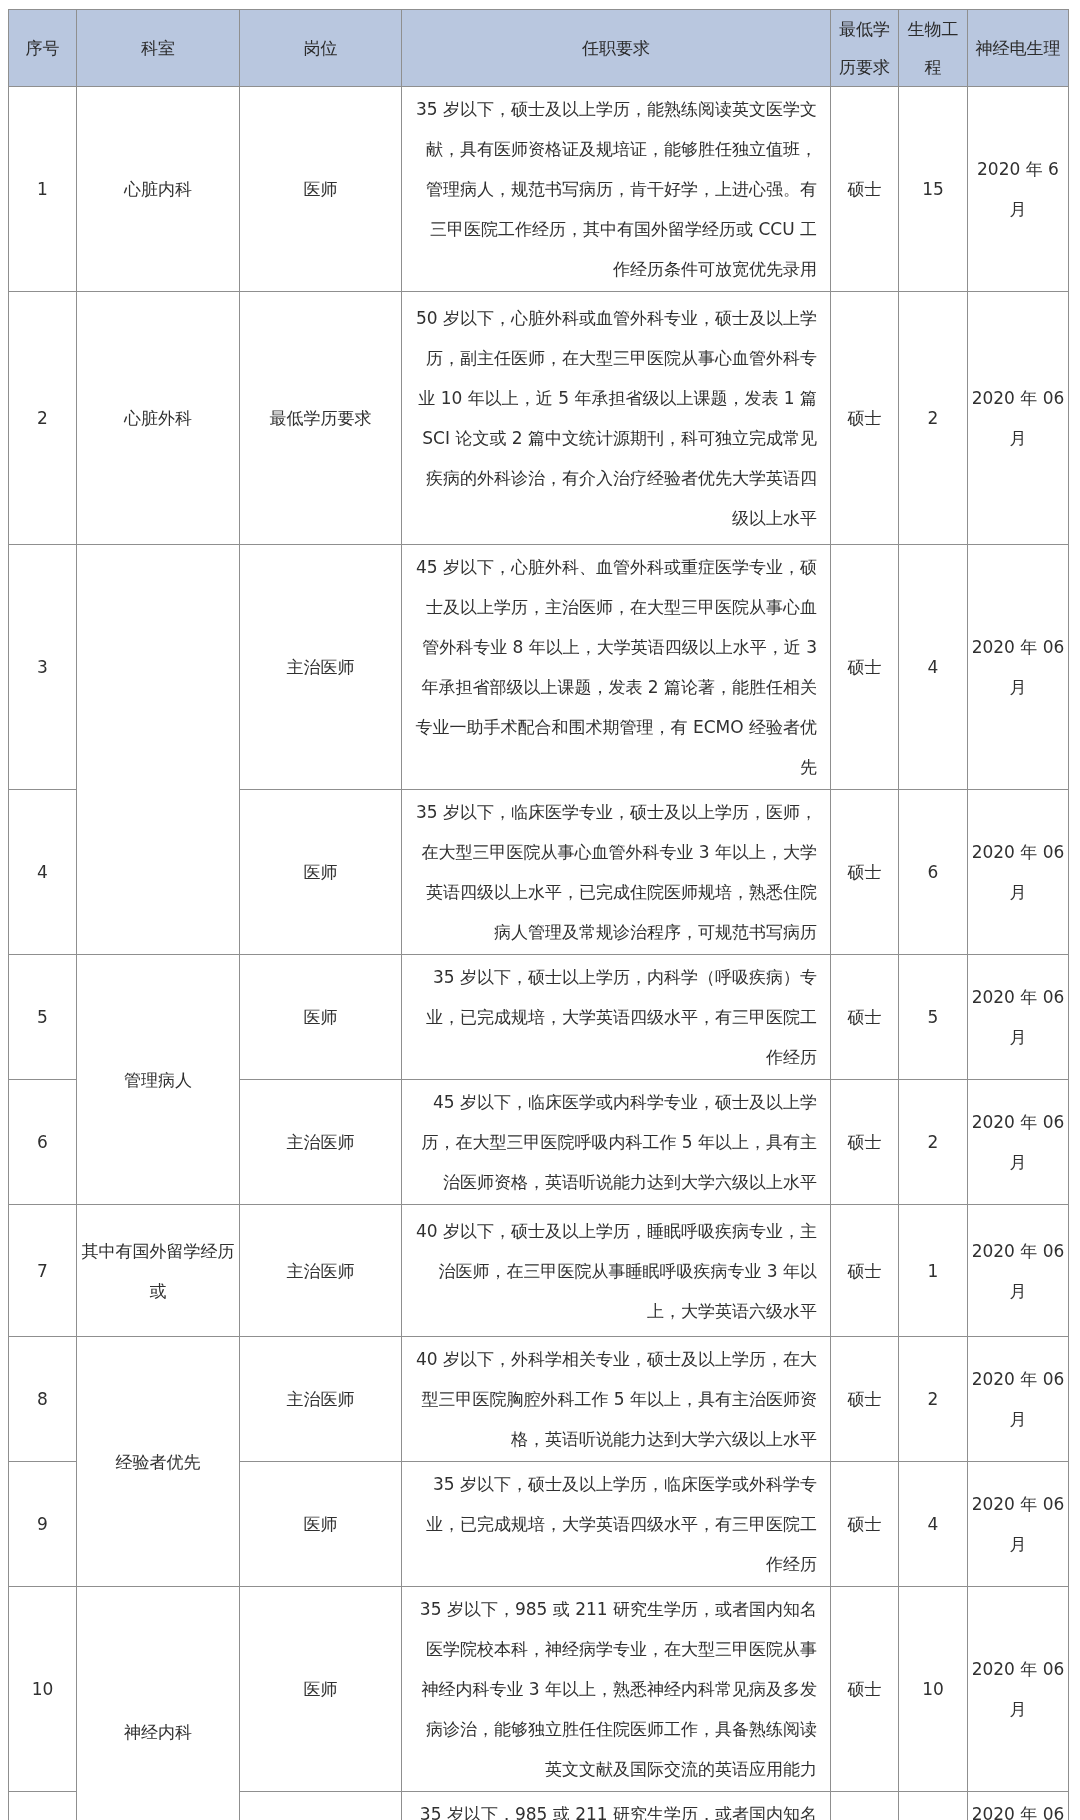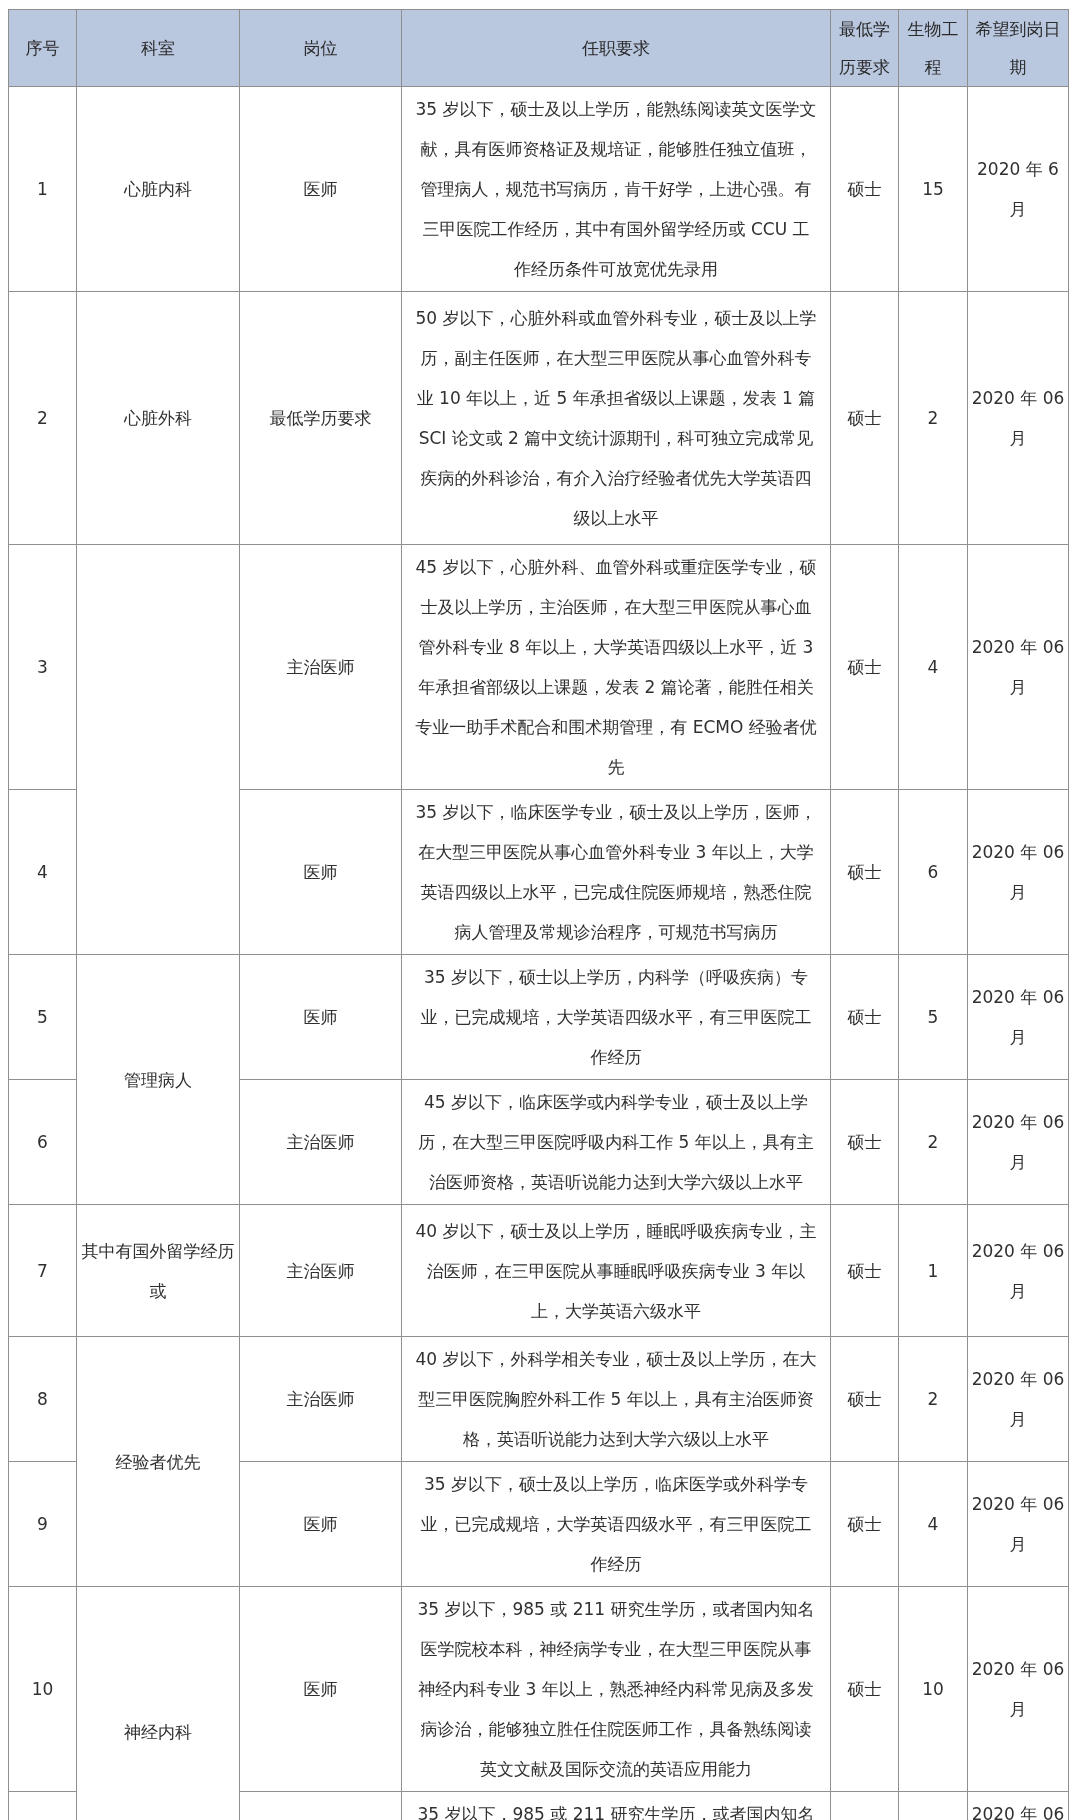--- a/index.html
+++ b/index.html
@@ -15,21 +15,21 @@
     border:1px solid #8f8f8f;overflow:hidden;
   }
   table.recruit th{
     background:#b9c7df;font-weight:normal;font-size:17px;line-height:38px;
     text-align:center;vertical-align:middle;padding:0 2px;color:#2b2b2b;
   }
   table.recruit td{
     font-size:17px;line-height:40px;vertical-align:middle;background:#ffffff;
   }
   td.c{text-align:center;padding:0 3px;}
-  td.req{text-align:center;padding:2px 13px;}
+  td.req{text-align:right;padding:2px 13px;}
   col.c-index{width:68px}
   col.c-dept{width:163px}
   col.c-pos{width:162px}
   col.c-req{width:429px}
   col.c-edu{width:68px}
   col.c-num{width:69px}
   col.c-date{width:101px}
 </style>
 </head>
 <body>
@@ -47,21 +47,21 @@
     </colgroup>
 
     <tbody>
         <tr style="height:75px">
       <th>序号</th>
       <th>科室</th>
       <th>岗位</th>
       <th>任职要求</th>
       <th>最低学历要求</th>
       <th>生物工程</th>
-      <th>希望到岗日期</th>
+      <th>神经电生理</th>
     </tr>
 
     <tr style="height:193px">
       <td class="c">1</td>
       <td class="c">心脏内科</td>
       <td class="c">医师</td>
       <td class="req">35 岁以下，硕士及以上学历，能熟练阅读英文医学文献，具有医师资格证及规培证，能够胜任独立值班，管理病人，规范书写病历，肯干好学，上进心强。有三甲医院工作经历，其中有国外留学经历或 CCU 工作经历条件可放宽优先录用</td>
       <td class="c">硕士</td>
       <td class="c">15</td>
       <td class="c">2020 年 6 月</td>

